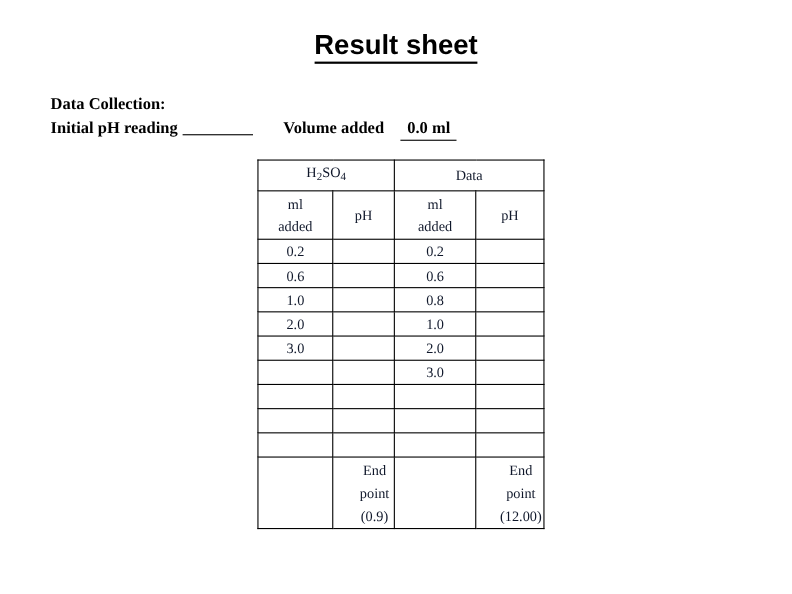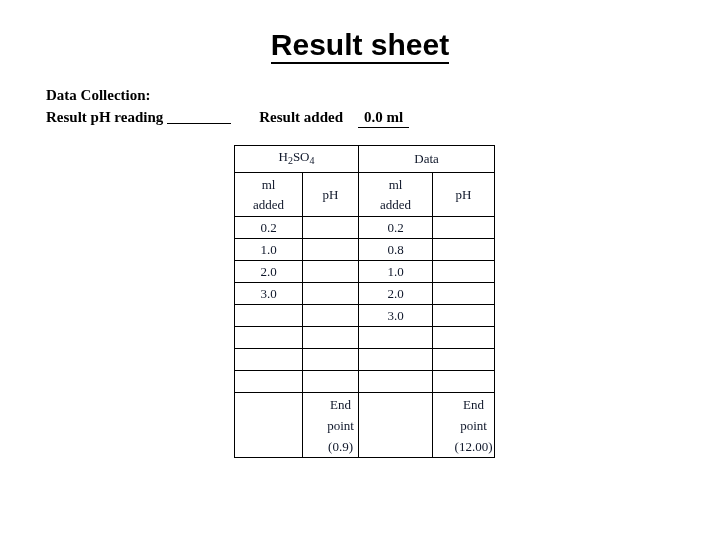--- a/index.html
+++ b/index.html
@@ -18,21 +18,21 @@
 
   
   .page-title {
     position: absolute;
     top: 28px;
     left: 0;
     width: 720px;
     text-align: center;
     font-family: "Liberation Sans", sans-serif;
     font-weight: bold;
-    font-size: 30px;
+    font-size: 25px;
     letter-spacing: 0px;
     line-height: 1.1;
   }
   .page-title span {
     border-bottom: 2px solid #000;
     padding-bottom: 1px;
   }
 
   
   .data-collection {
@@ -138,21 +138,21 @@
 </head>
 <body>
 
 <div class="page-title">
   <span>Result sheet</span>
 </div>
 
 <div class="data-collection">
   <div class="dc-heading">Data Collection:</div>
   <div class="dc-row">
-    <span class="dc-label">Result pH reading</span><span class="dc-blank"></span><span class="dc-second"><span class="dc-label">Result added</span><span class="dc-value">0.0 ml</span></span>
+    <span class="dc-label">Initial pH reading</span><span class="dc-blank"></span><span class="dc-second"><span class="dc-label">Volume added</span><span class="dc-value">0.0 ml</span></span>
   </div>
 </div>
 
 <table class="result-table">
   <colgroup>
     <col class="col-ml">
     <col class="col-ph">
     <col class="col-ml2">
     <col class="col-ph2">
   </colgroup>
@@ -175,20 +175,26 @@
     </tr>
   </thead>
   <tbody id="table-body">
       <tr class="data-row">
         <td>0.2</td>
         <td></td>
         <td>0.2</td>
         <td></td>
       </tr>
       <tr class="data-row">
+        <td>0.6</td>
+        <td></td>
+        <td>0.6</td>
+        <td></td>
+      </tr>
+      <tr class="data-row">
         <td>1.0</td>
         <td></td>
         <td>0.8</td>
         <td></td>
       </tr>
       <tr class="data-row">
         <td>2.0</td>
         <td></td>
         <td>1.0</td>
         <td></td>

